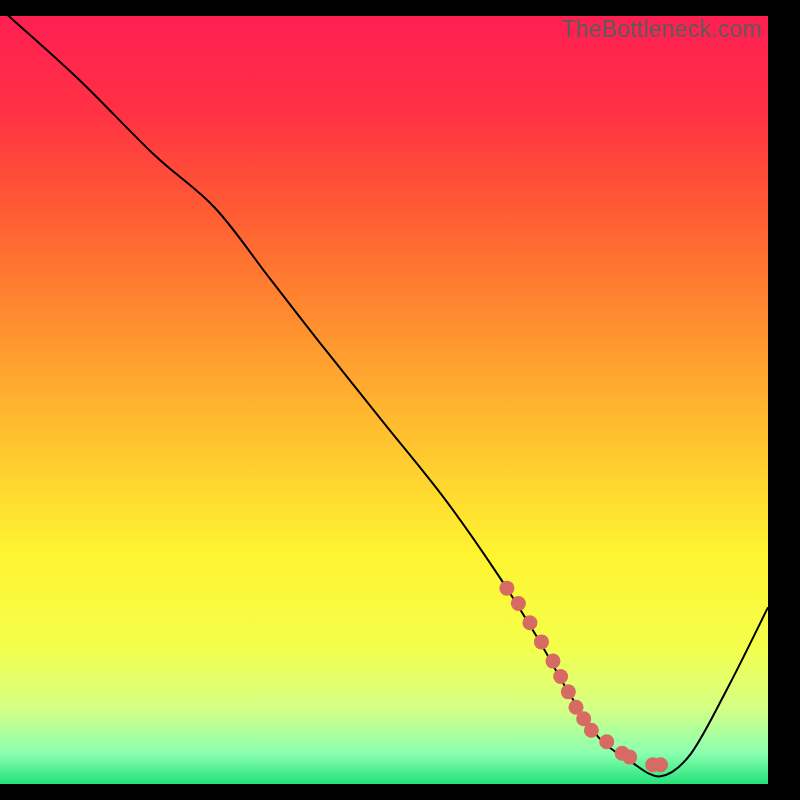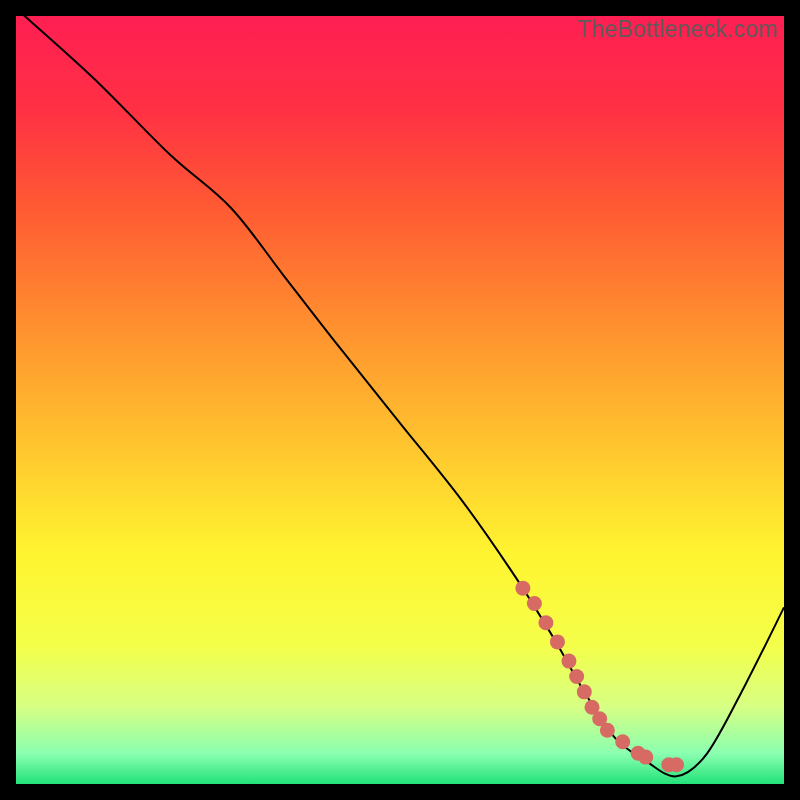--- a/index.html
+++ b/index.html
@@ -6,21 +6,21 @@
     margin: 0;
     padding: 0;
     width: 800px;
     height: 800px;
     background: #000;
     font-family: Arial, Helvetica, sans-serif;
     overflow: hidden;
   }
   .frame {
     position: absolute;
-    left: 16px;
+    left: 0;
     top: 16px;
     width: 768px;
     height: 768px;
     background: #eab308;
   }
   .plot {
     position: absolute;
     left: 0;
     top: 0;
     width: 768px;

